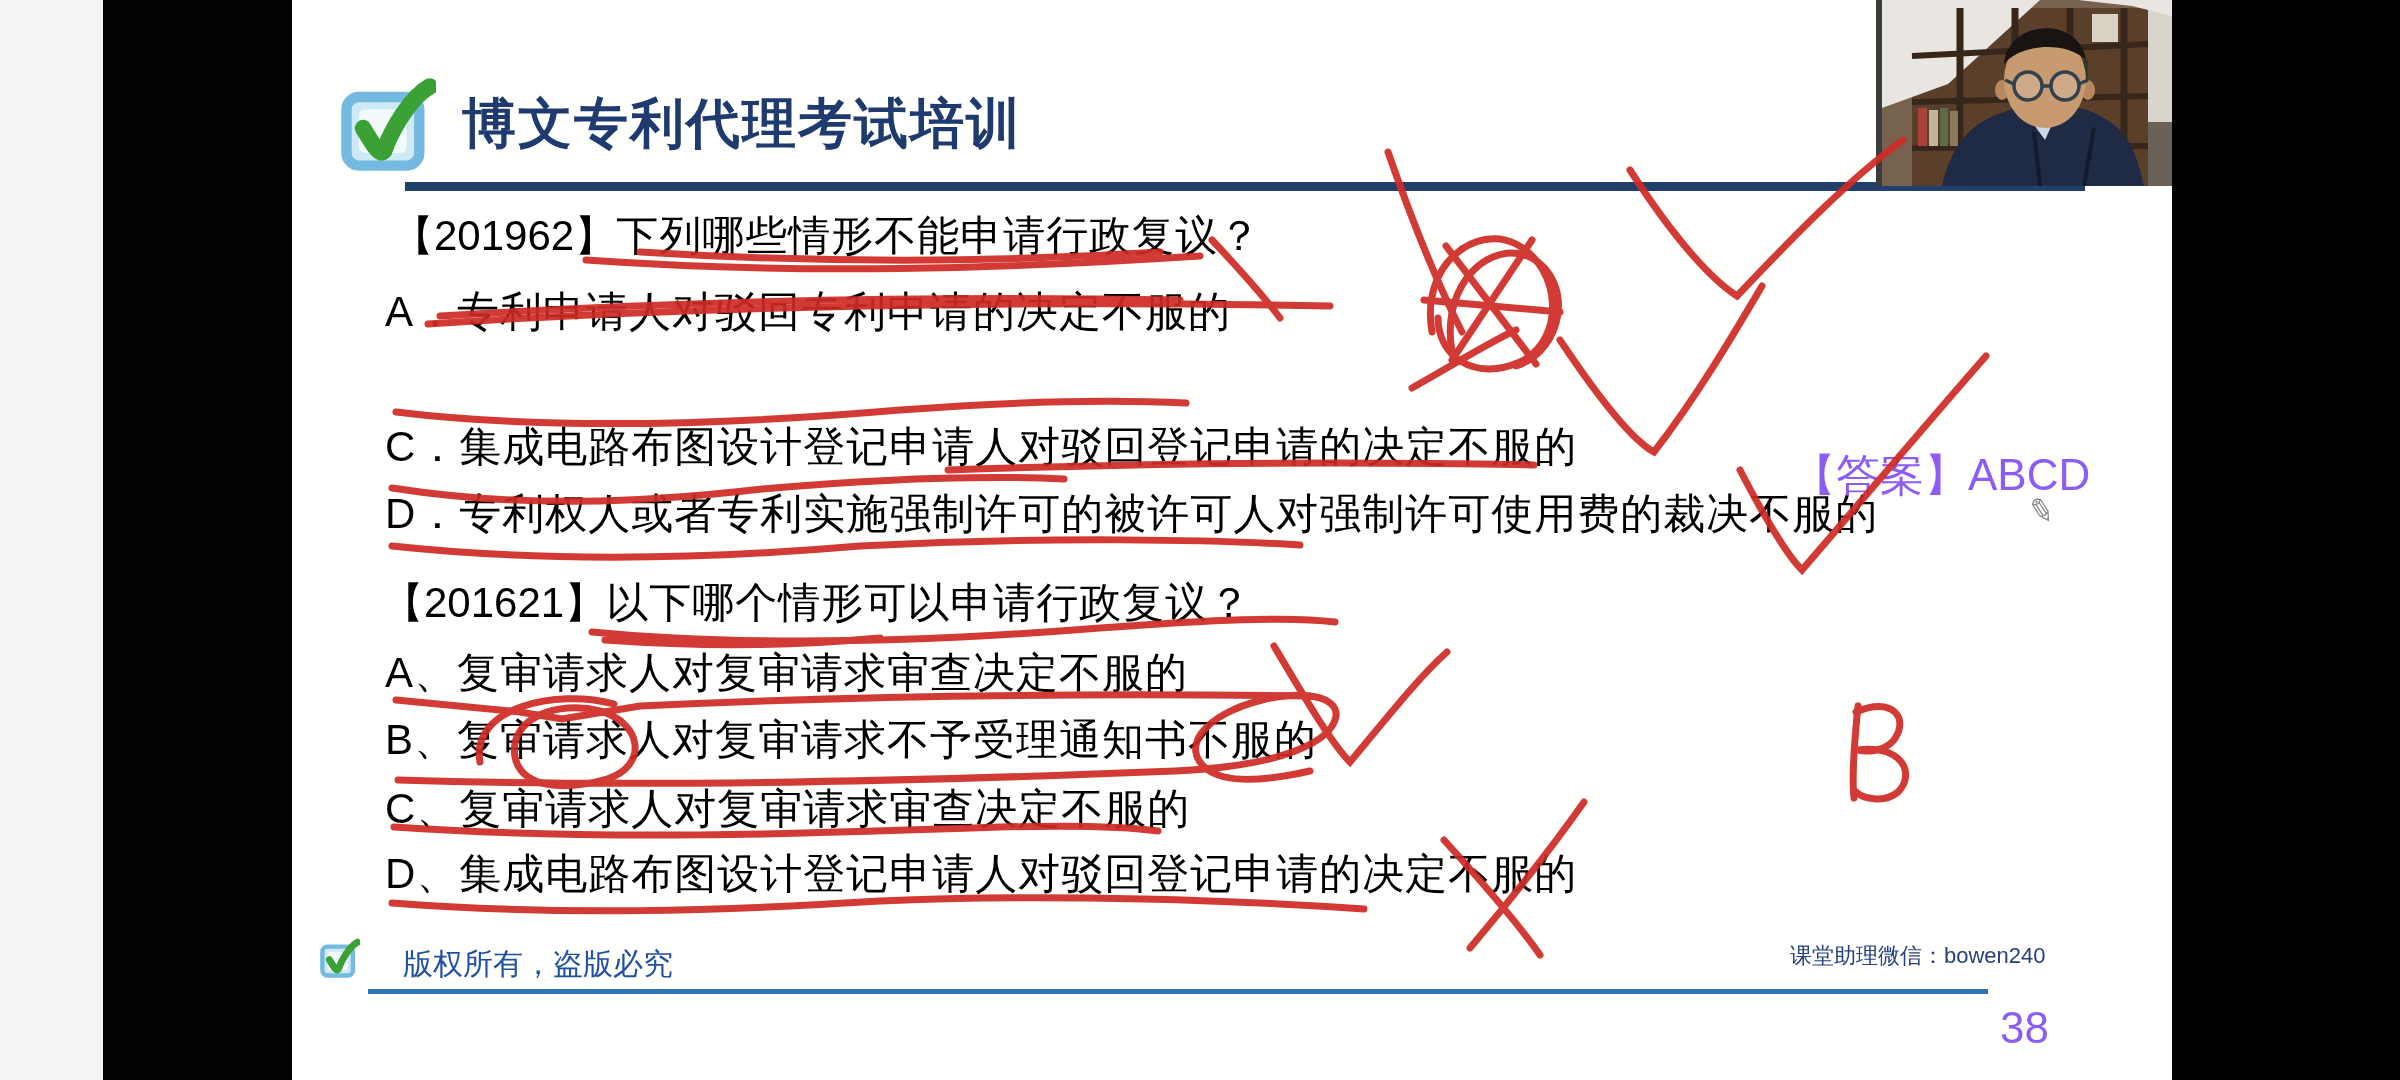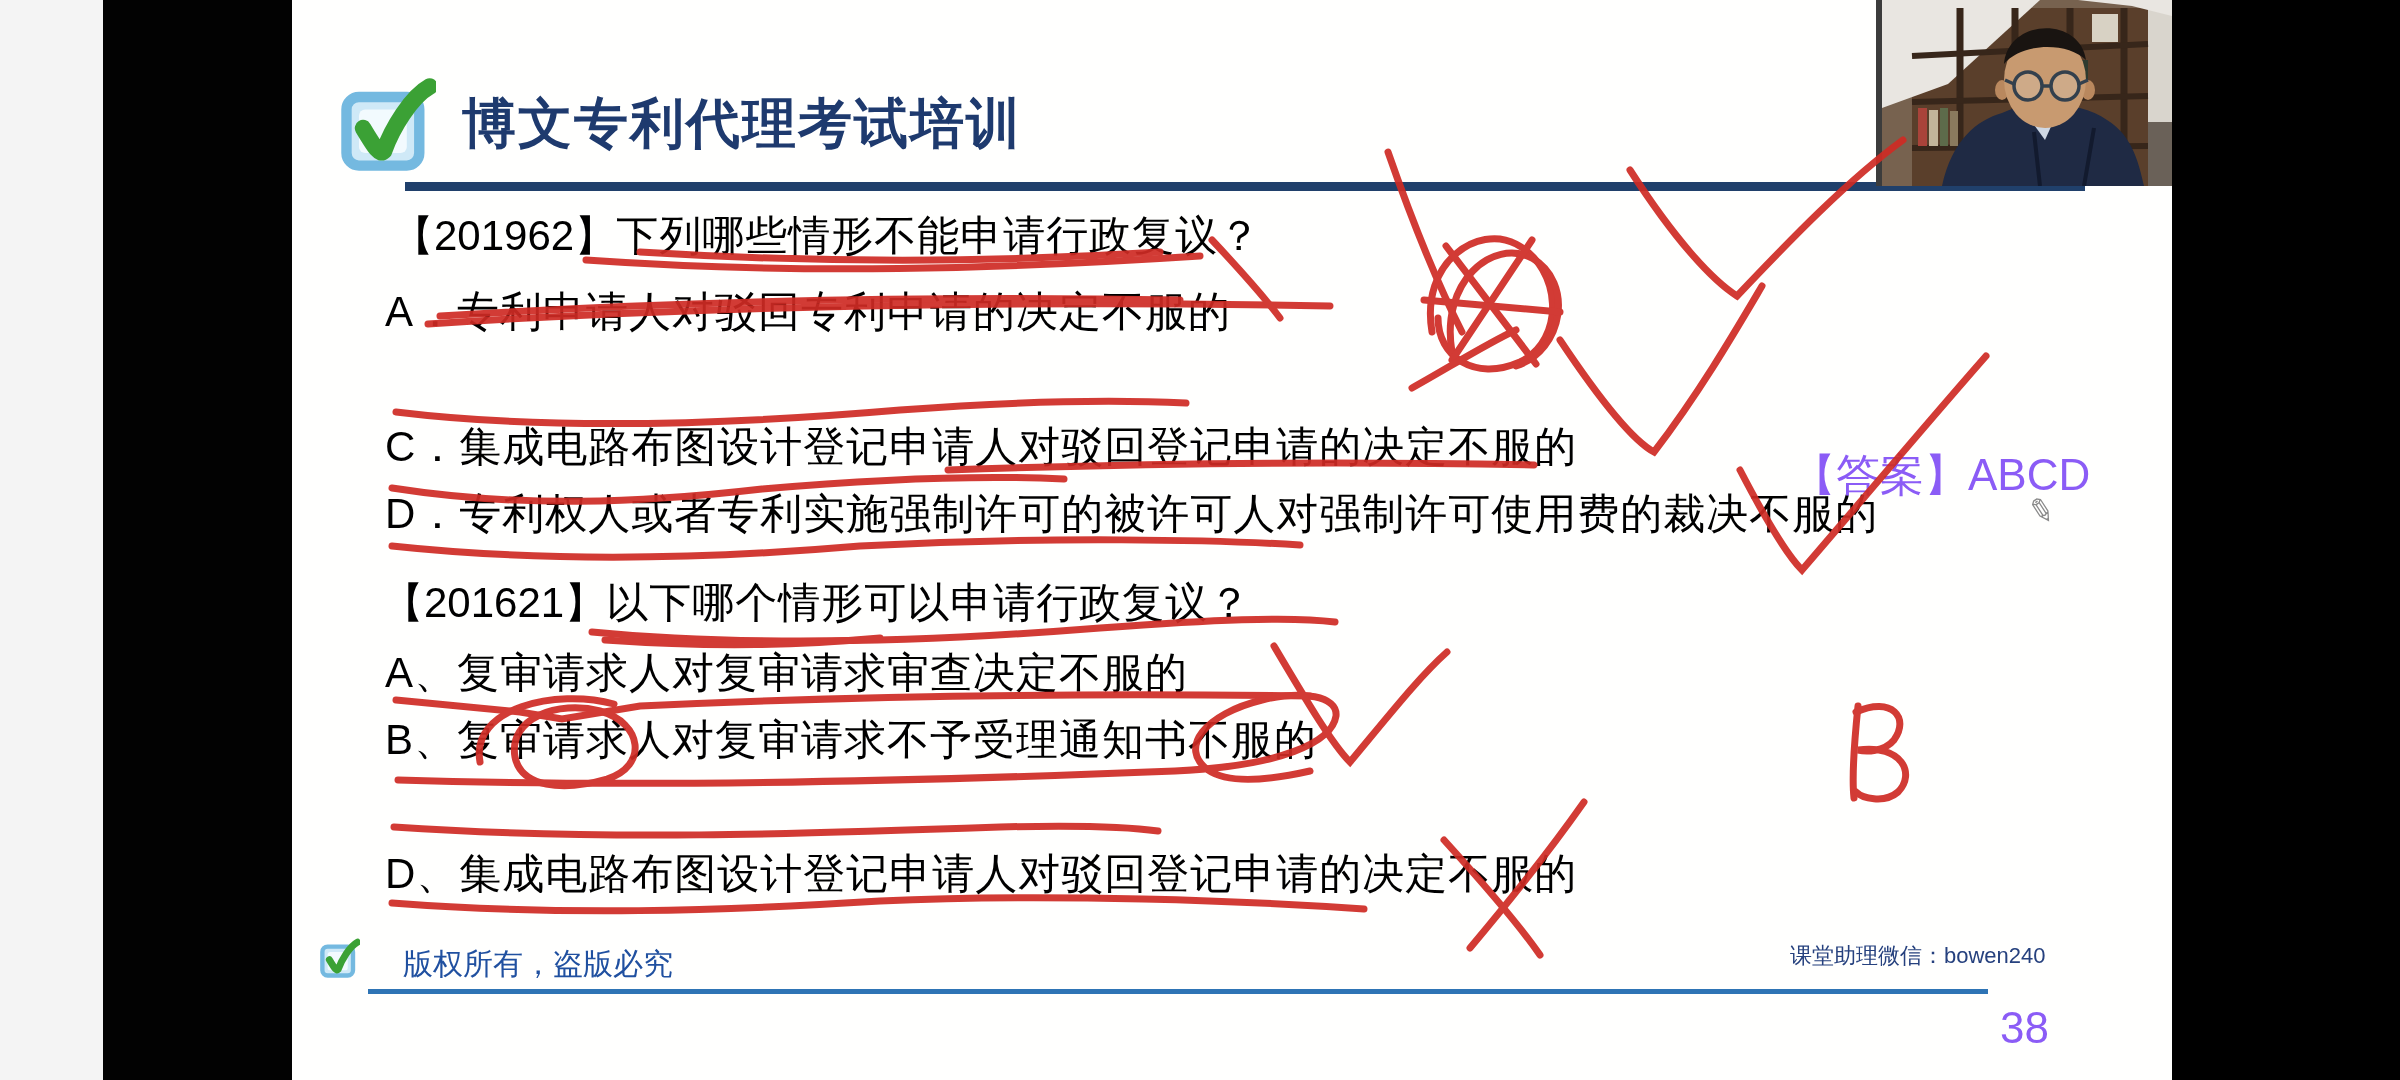--- a/index.html
+++ b/index.html
@@ -74,20 +74,23 @@
   </div>
 
   <div class="qtext" style="left:382px;top:579px;">
     <span class="qnum">【201621】</span><span>以下哪个情形可以申请行政复议？</span>
   </div>
   <div class="qtext" style="left:385px;top:649px;">
     <span>A、</span><span>复审请求人对复审请求审查决定不服的</span>
   </div>
   <div class="qtext" style="left:385px;top:716px;">
     <span>B、</span><span>复审请求人对复审请求不予受理通知书不服的</span>
+  </div>
+  <div class="qtext" style="left:385px;top:785px;">
+    <span>C、</span><span>复审请求人对复审请求审查决定不服的</span>
   </div>
   <div class="qtext" style="left:385px;top:850px;">
     <span>D、</span><span>集成电路布图设计登记申请人对驳回登记申请的决定不服的</span>
   </div>
 
   <div class="footer-logo">
     <svg width="42" height="48" viewBox="0 0 48 50">
       <rect x="5" y="12" width="35" height="33" rx="6" fill="#cfe9f7" stroke="#74b9e0" stroke-width="5"></rect>
       <rect x="11" y="18" width="23" height="21" rx="3" fill="#f2fafe"></rect>
       <path d="M13,27 C19,37 21,40 23,38 C27,27 36,12 45,7" fill="none" stroke="#3ba135" stroke-width="8" stroke-linecap="round"></path>

